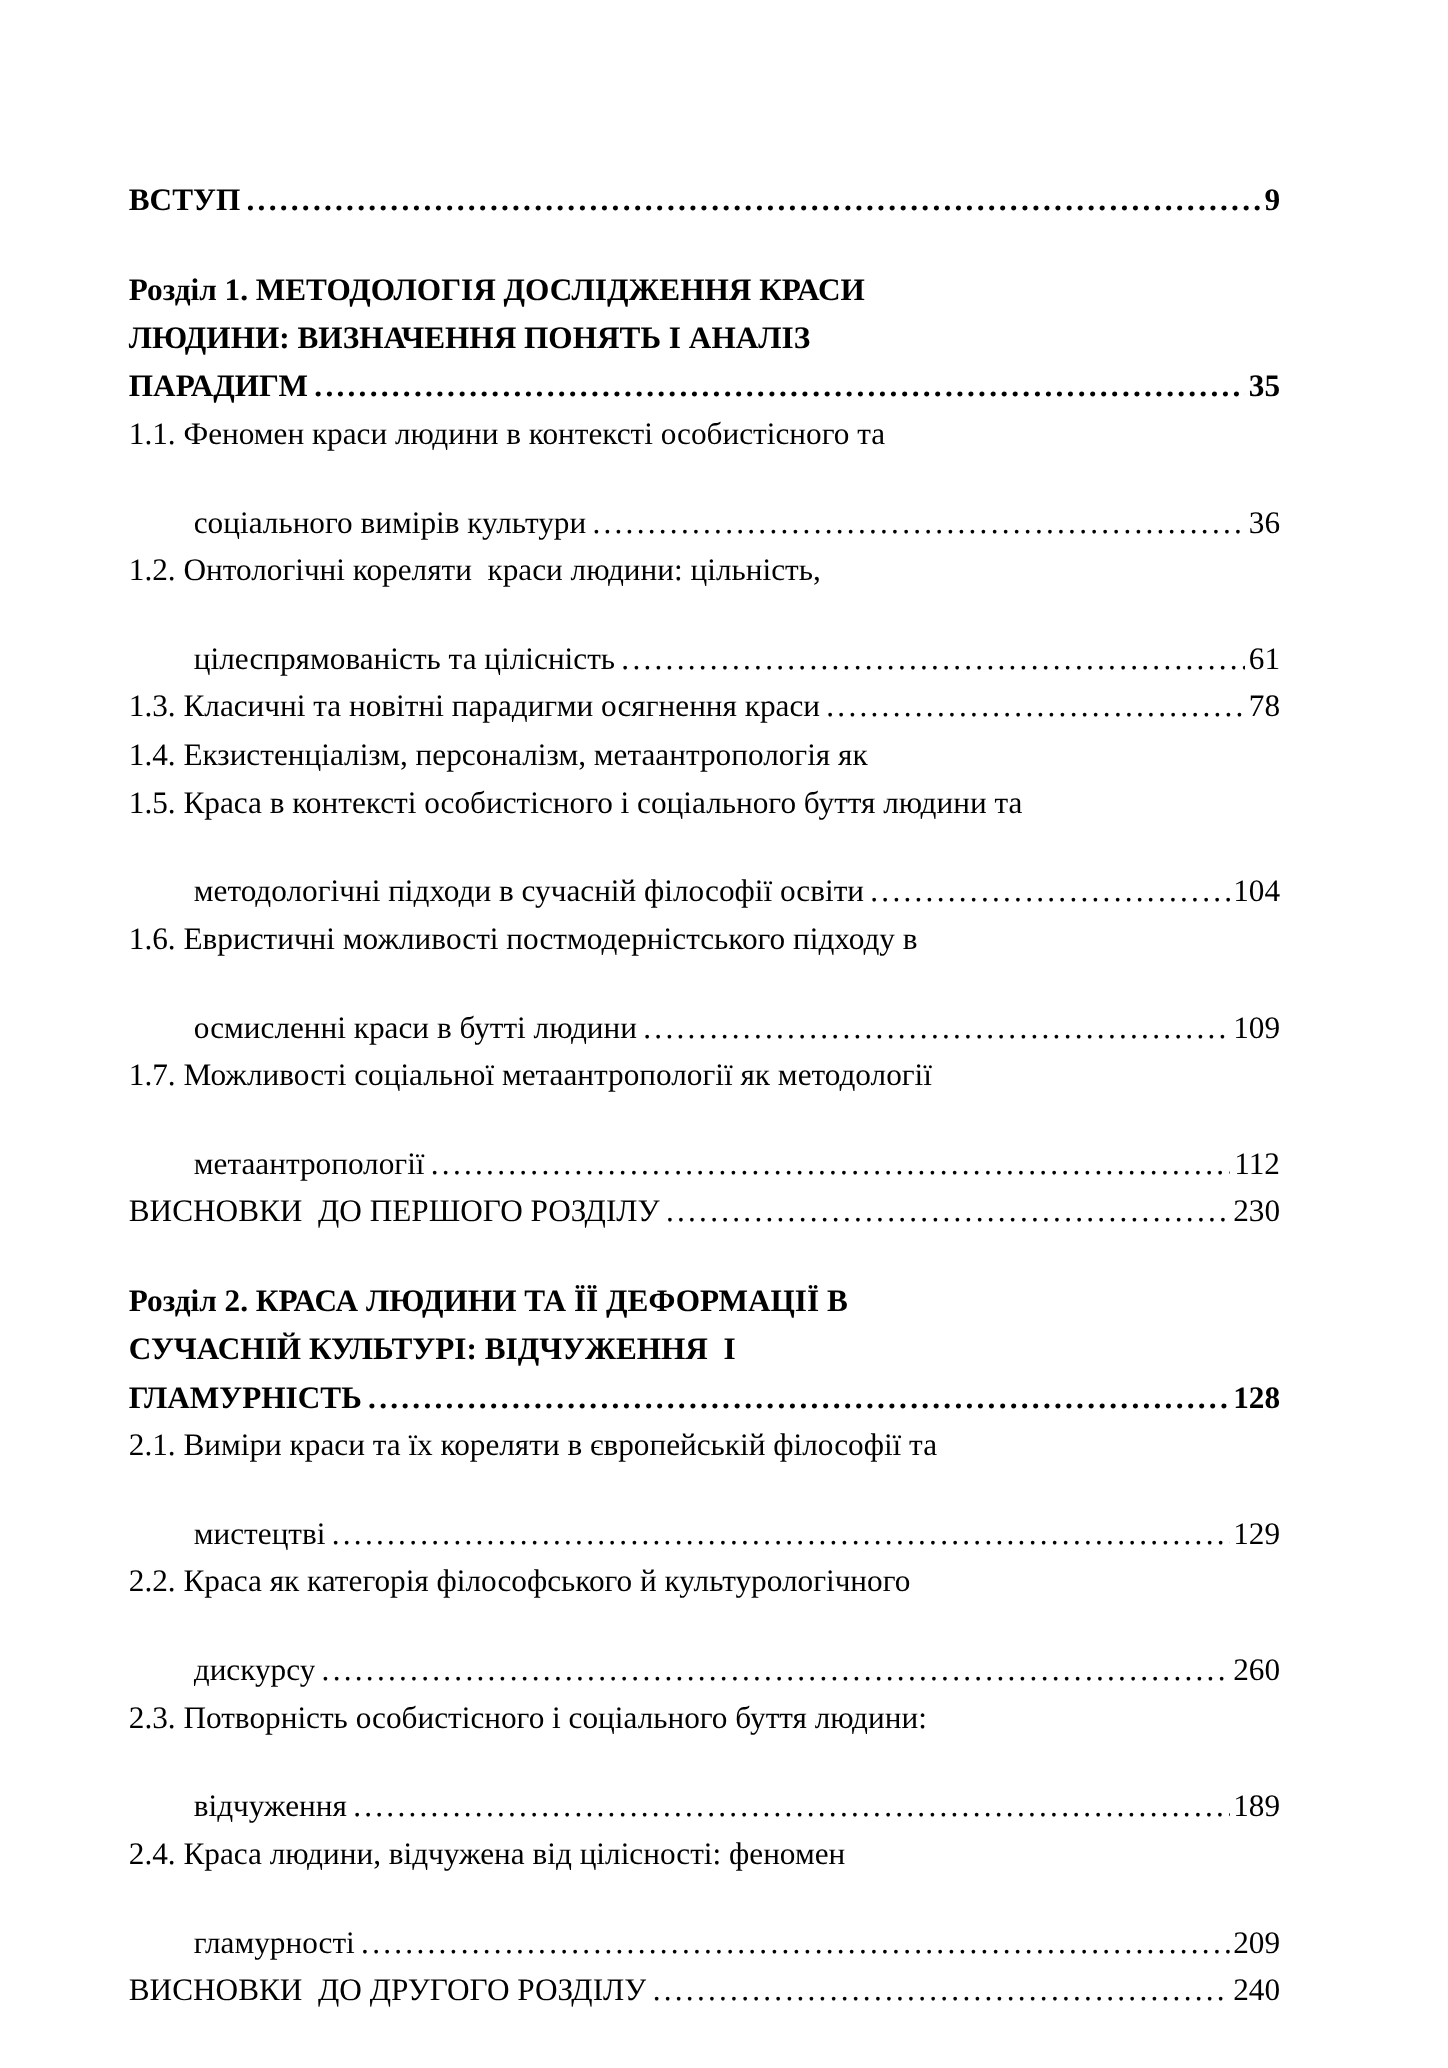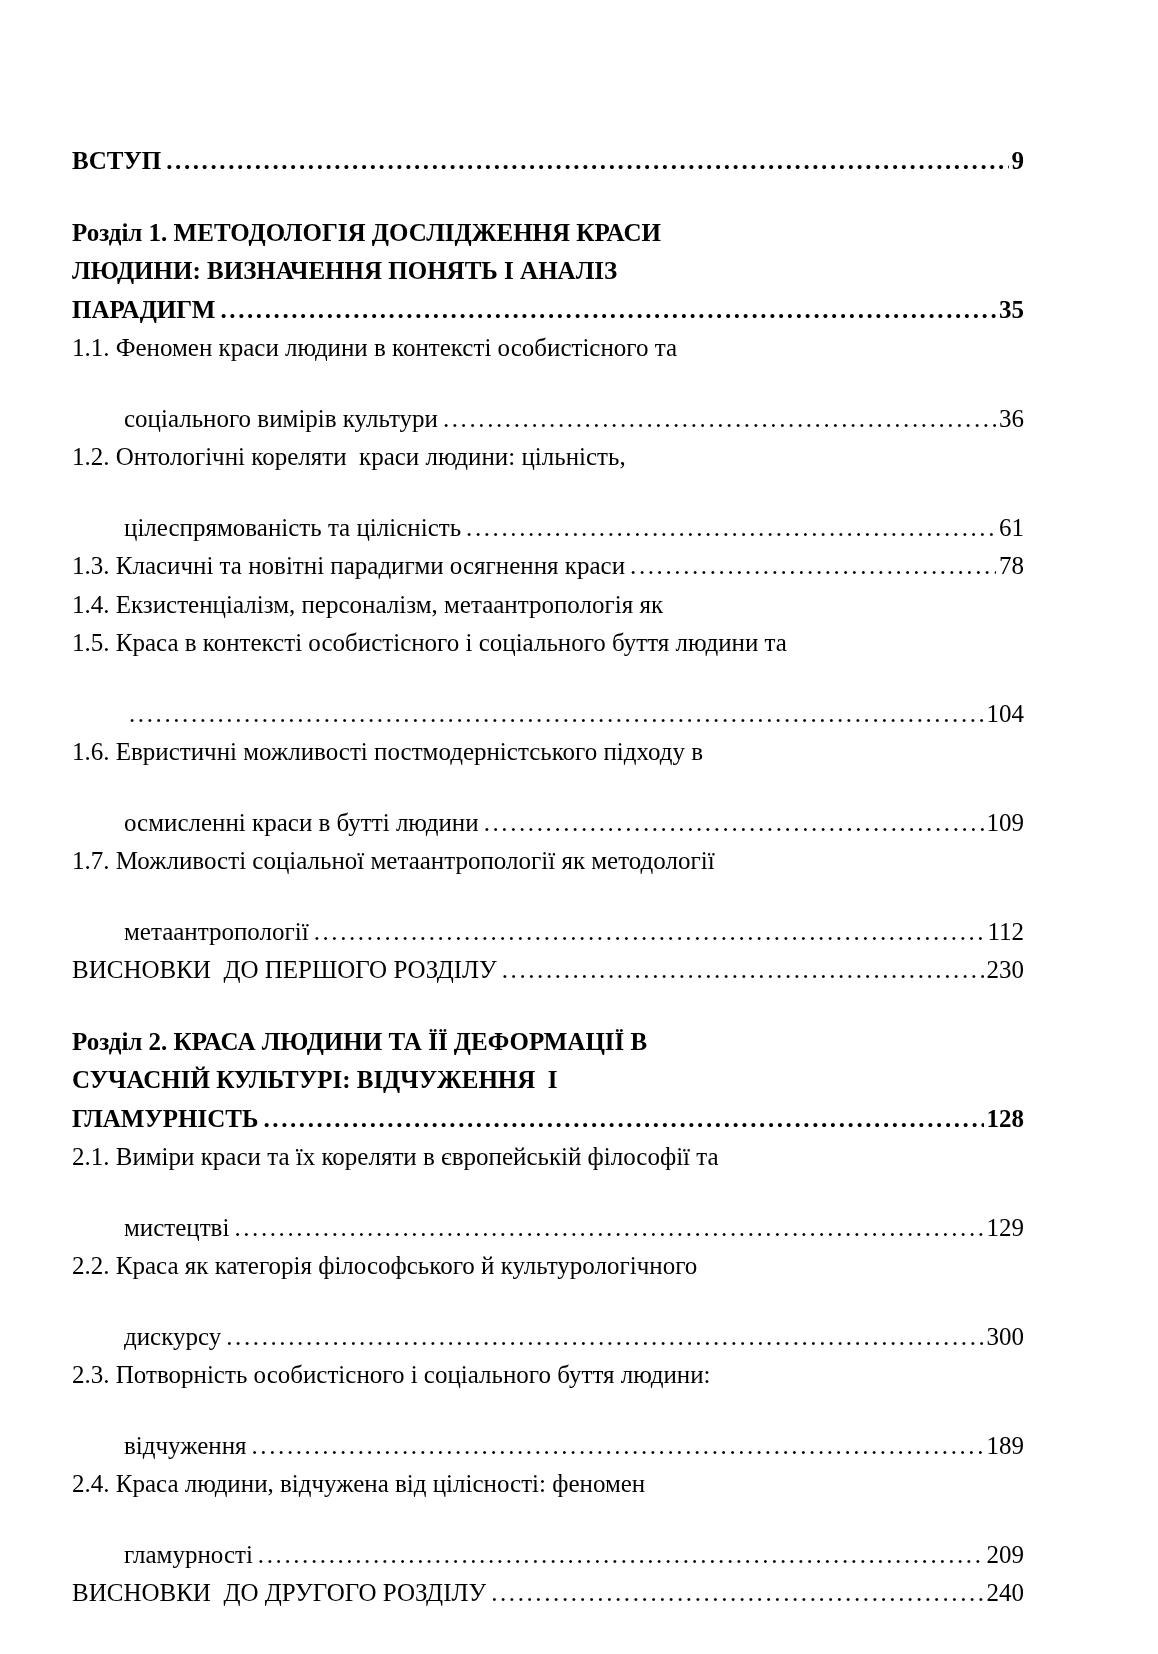--- a/index.html
+++ b/index.html
@@ -11,21 +11,21 @@
     height: 1654px;
     background: #ffffff;
     color: #000000;
     font-family: "Liberation Serif", "DejaVu Serif", serif;
     overflow: hidden;
   }
   .page {
     box-sizing: border-box;
     width: 1158px;
     height: 1654px;
-    padding: 142px 134px 0 72px;
+    padding: 142px 134px 0 103px;
   }
   .entry {
     font-size: 25px;
     line-height: 38.5px;
     font-weight: normal;
   }
   .entry.bold {
     font-weight: bold;
   }
   .entry.gap {
@@ -87,21 +87,21 @@
         <div class="line indent last"><span class="txt">цілеспрямованість та цілісність</span><span class="dots"></span><span class="pg">61</span></div>
       </div>
       <div class="entry normal">
         <div class="line last"><span class="txt">1.3. Класичні та новітні парадигми осягнення краси</span><span class="dots"></span><span class="pg">78</span></div>
       </div>
       <div class="entry normal">
         <div class="line"><span class="txt">1.4. Екзистенціалізм, персоналізм, метаантропологія як</span></div>
       </div>
       <div class="entry normal">
         <div class="line"><span class="txt">1.5. Краса в контексті особистісного і соціального буття людини та</span></div>
-        <div class="line indent last"><span class="dots"></span><span class="pg">104</span></div>
+        <div class="line indent last"><span class="txt">методологічні підходи в сучасній філософії освіти</span><span class="dots"></span><span class="pg">104</span></div>
       </div>
       <div class="entry normal">
         <div class="line"><span class="txt">1.6. Евристичні можливості постмодерністського підходу в</span></div>
         <div class="line indent last"><span class="txt">осмисленні краси в бутті людини</span><span class="dots"></span><span class="pg">109</span></div>
       </div>
       <div class="entry normal">
         <div class="line"><span class="txt">1.7. Можливості соціальної метаантропології як методології</span></div>
         <div class="line indent last"><span class="txt">метаантропології</span><span class="dots"></span><span class="pg">112</span></div>
       </div>
       <div class="entry caps">
@@ -111,21 +111,21 @@
         <div class="line"><span class="txt">Розділ 2. КРАСА ЛЮДИНИ ТА ЇЇ ДЕФОРМАЦІЇ В</span></div>
         <div class="line"><span class="txt">СУЧАСНІЙ КУЛЬТУРІ: ВІДЧУЖЕННЯ  І</span></div>
         <div class="line last"><span class="txt">ГЛАМУРНІСТЬ</span><span class="dots"></span><span class="pg">128</span></div>
       </div>
       <div class="entry normal">
         <div class="line"><span class="txt">2.1. Виміри краси та їх кореляти в європейській філософії та</span></div>
         <div class="line indent last"><span class="txt">мистецтві</span><span class="dots"></span><span class="pg">129</span></div>
       </div>
       <div class="entry normal">
         <div class="line"><span class="txt">2.2. Краса як категорія філософського й культурологічного</span></div>
-        <div class="line indent last"><span class="txt">дискурсу</span><span class="dots"></span><span class="pg">300</span></div>
+        <div class="line indent last"><span class="txt">дискурсу</span><span class="dots"></span><span class="pg">260</span></div>
       </div>
       <div class="entry normal">
         <div class="line"><span class="txt">2.3. Потворність особистісного і соціального буття людини:</span></div>
         <div class="line indent last"><span class="txt">відчуження</span><span class="dots"></span><span class="pg">189</span></div>
       </div>
       <div class="entry normal">
         <div class="line"><span class="txt">2.4. Краса людини, відчужена від цілісності: феномен</span></div>
         <div class="line indent last"><span class="txt">гламурності</span><span class="dots"></span><span class="pg">209</span></div>
       </div>
       <div class="entry caps">

